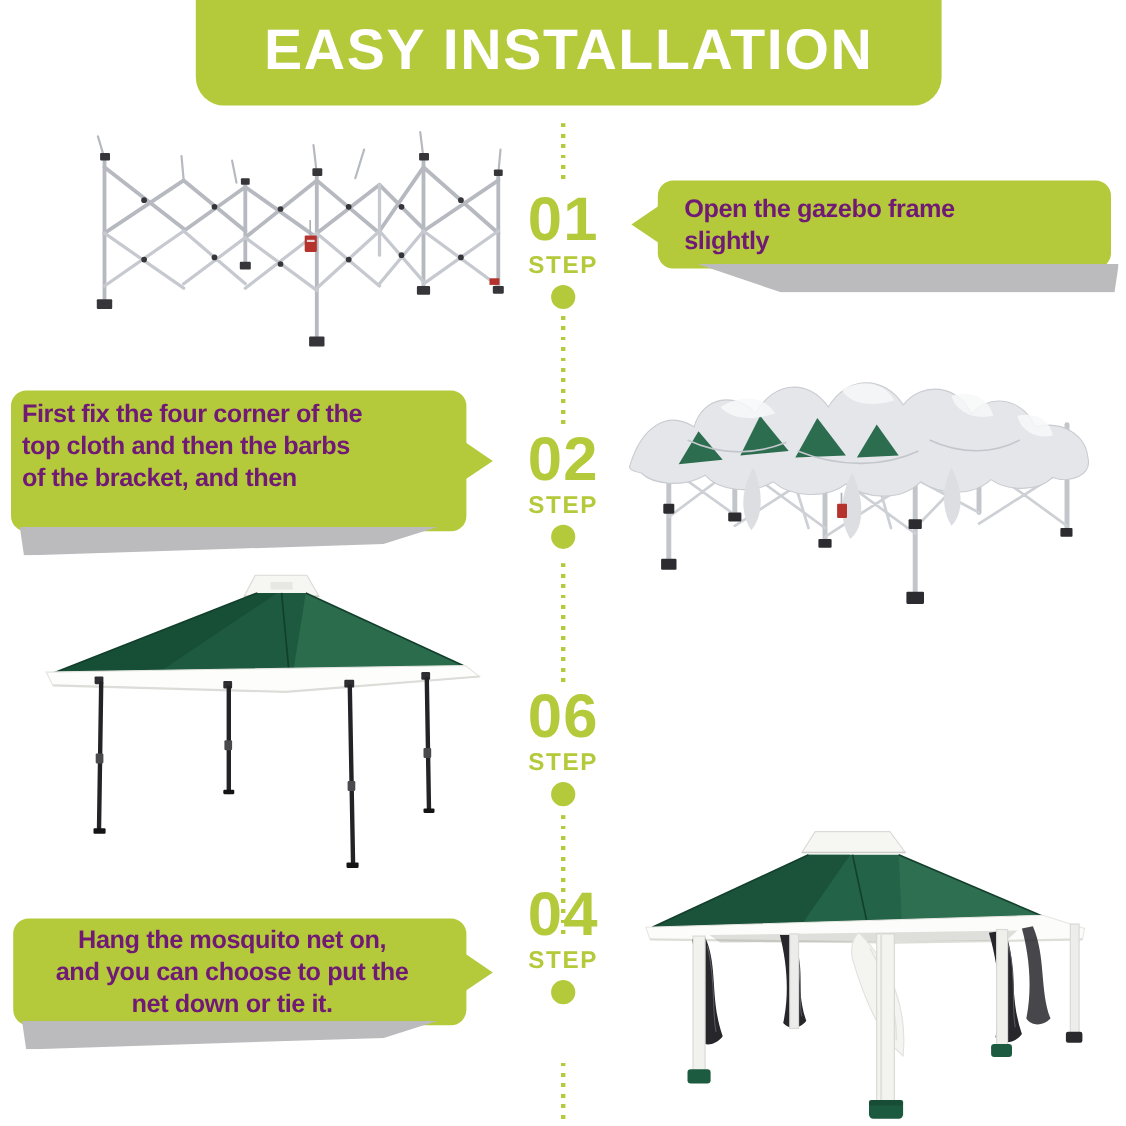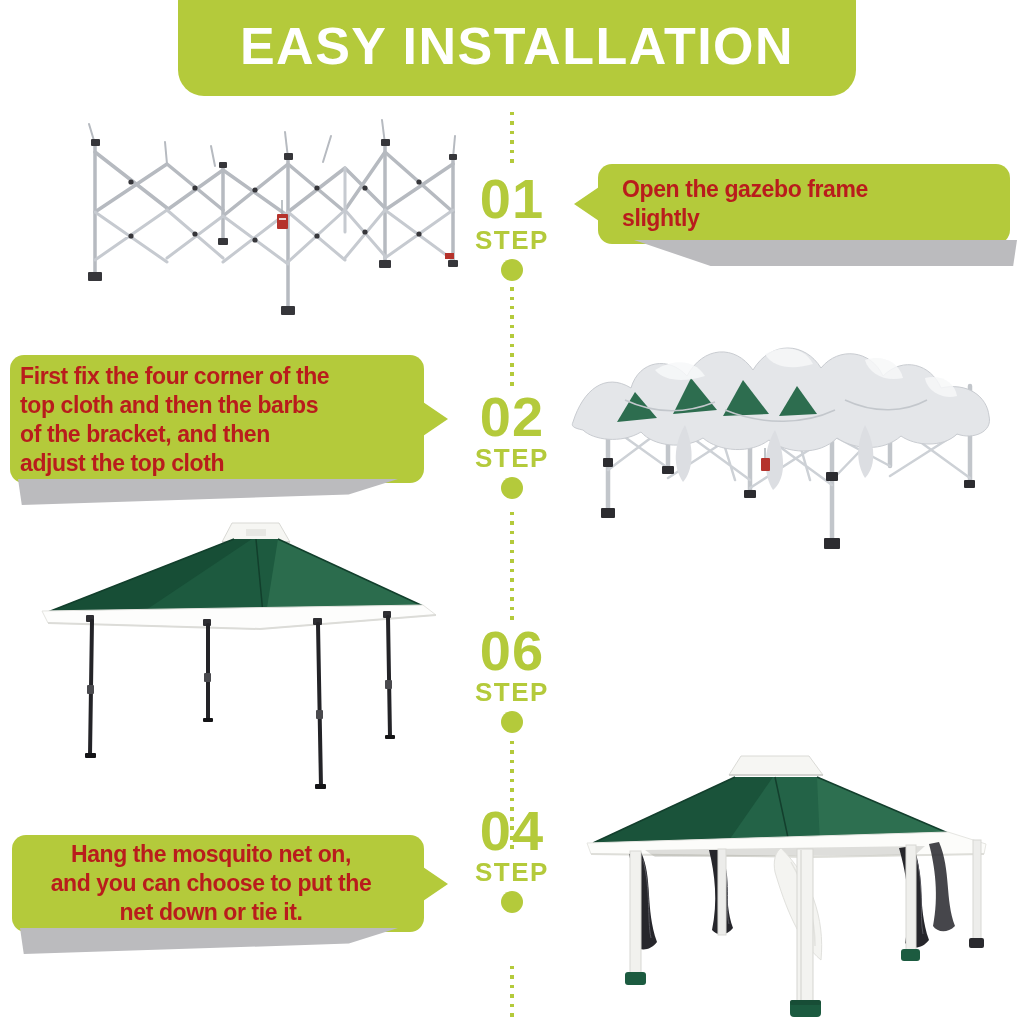--- a/index.html
+++ b/index.html
@@ -24,25 +24,25 @@
   .d1{top:112px;height:54px;}
   .d2{top:287px;height:103px;}
   .d3{top:512px;height:108px;}
   .d4{top:741px;height:112px;}
   .d5{top:966px;height:56px;}
 
   
   .step{position:absolute;left:448px;width:128px;text-align:center;color:var(--accent);z-index:2;}
   .s1{top:170px;} .s2{top:388px;} .s3{top:622px;} .s4{top:802px;}
   .step-number{font-size:56px;font-weight:800;line-height:58px;letter-spacing:1px;}
-  .step-label{font-size:26px;font-weight:800;line-height:23px;letter-spacing:1.5px;margin-top:1px;}
+  .step-label{font-size:22px;font-weight:800;line-height:23px;letter-spacing:1.5px;margin-top:1px;}
   .step-dot{width:22px;height:22px;border-radius:50%;background:var(--accent);margin:7px auto 0;}
 
   
-  .bubble{position:absolute;background:var(--accent);border-radius:14px;color:#b91c1c;
+  .bubble{position:absolute;background:var(--accent);border-radius:14px;color:#701a75;
     font-weight:700;font-size:23px;letter-spacing:-0.4px;z-index:1;}
   .bubble::before{content:"";position:absolute;top:calc(100% - 4px);height:26px;background:var(--shadow);z-index:-1;}
   .bubble-right::before{left:36px;right:-7px;clip-path:polygon(0 0,100% 0,99% 100%,20% 100%);}
   .bubble-left::before{left:8px;right:26px;clip-path:polygon(0 0,100% 0,87% 60%,1% 100%);}
   .arrow{position:absolute;width:0;height:0;border-style:solid;top:50%;margin-top:-17px;}
   .bubble-right .arrow{left:-24px;border-width:17px 25px 17px 0;border-color:transparent var(--accent) transparent transparent;}
   .bubble-left .arrow{right:-24px;border-width:17px 0 17px 25px;border-color:transparent transparent transparent var(--accent);}
   .bubble .line{white-space:nowrap;}
   .b1{left:598px;top:164px;width:412px;height:80px;padding:11px 10px 0 24px;text-align:left;line-height:29px;}
   .b2{left:10px;top:355px;width:414px;height:128px;padding:7px 24px 0 10px;text-align:left;line-height:29px;}
@@ -85,21 +85,20 @@
   <div class="step s2">
     <div class="step-number">02</div>
     <div class="step-label">STEP</div>
     <div class="step-dot"></div>
   </div>
   <div class="bubble bubble-left b2">
     <span class="arrow"></span>
     <div class="line">First fix the four corner of the</div>
     <div class="line">top cloth and then the barbs</div>
     <div class="line">of the bracket, and then</div>
-    <div class="line">adjust the top cloth</div>
   </div>
 
   <div class="step s3">
     <div class="step-number">06</div>
     <div class="step-label">STEP</div>
     <div class="step-dot"></div>
   </div>
 
   <div class="step s4">
     <div class="step-number">04</div>

